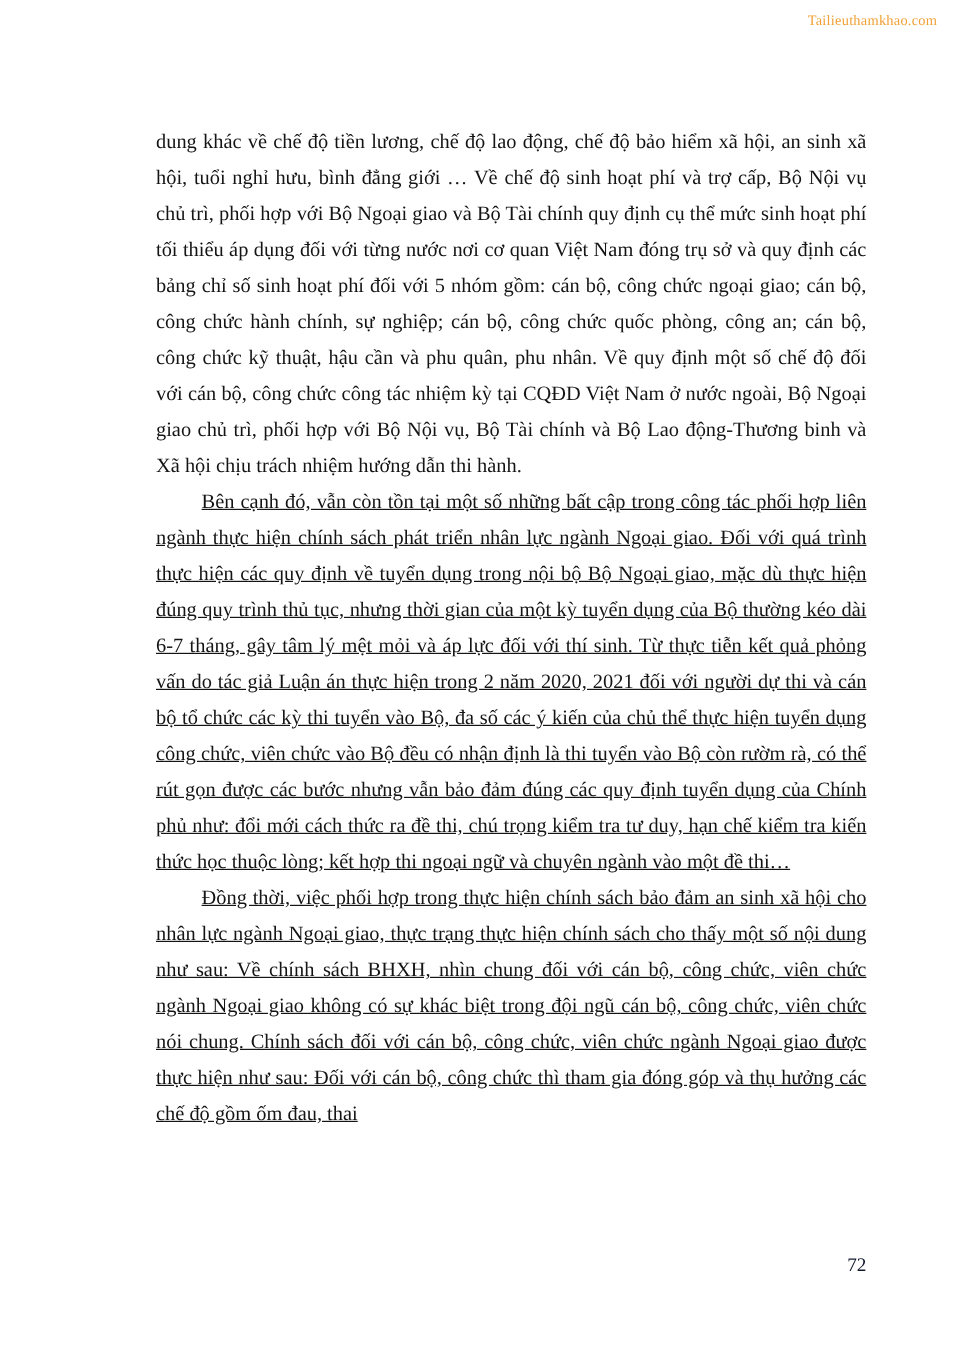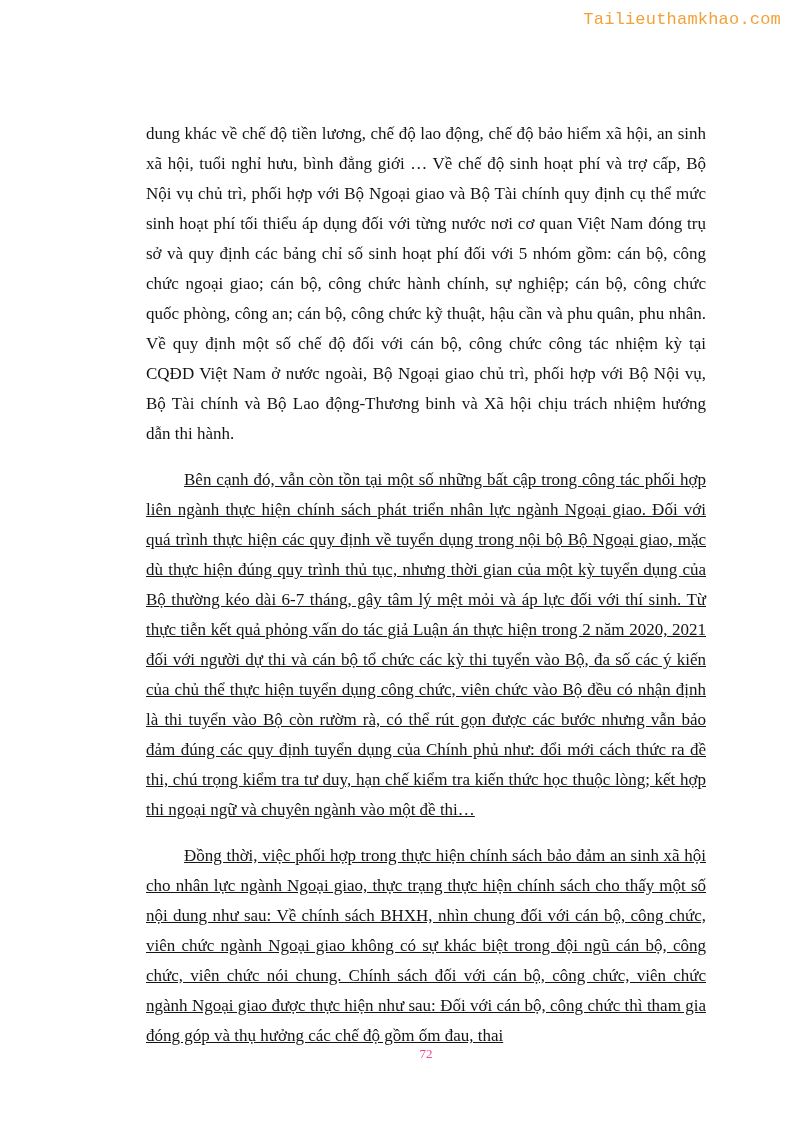--- a/index.html
+++ b/index.html
@@ -9,45 +9,45 @@
       position: relative;
       background: #ffffff;
       font-family: "Liberation Serif", serif;
       color: #141414;
       overflow: hidden;
     }
     .watermark {
       position: absolute;
       top: 10px;
       right: 13px;
-      font-family: Liberation Mono, monospace;
-      font-size: 17px;
+      font-family: Liberation Serif, serif;
+      font-size: 12px;
       color: #F2A138;
       letter-spacing: 0.2px;
     }
     .content {
       position: absolute;
       left: 130px;
       top: 103px;
       width: 592px;
       font-size: 17px;
       line-height: 30px;
       text-align: justify;
       text-justify: inter-word;
     }
-    .content p { margin: 16px; }
+    .content p { margin: 0; }
     .content p.indented { text-indent: 38px; text-decoration: underline; }
     .page-number {
       position: absolute;
       left: 130px;
       top: 1046px;
       width: 592px;
-      text-align: center;
-      font-size: 13px;
-      color: #ec4899;
+      text-align: right;
+      font-size: 16px;
+      color: #0f172a;
     }
   </style>
 </head>
 <body>
 
 <div class="watermark">Tailieuthamkhao.com</div>
 
 <div class="content">
   <p>dung khác về chế độ tiền lương, chế độ lao động, chế độ bảo hiểm xã hội, an sinh xã hội, tuổi nghỉ hưu, bình đẳng giới … Về chế độ sinh hoạt phí và trợ cấp, Bộ Nội vụ chủ trì, phối hợp với Bộ Ngoại giao và Bộ Tài chính quy định cụ thể mức sinh hoạt phí tối thiểu áp dụng đối với từng nước nơi cơ quan Việt Nam đóng trụ sở và quy định các bảng chỉ số sinh hoạt phí đối với 5 nhóm gồm: cán bộ, công chức ngoại giao; cán bộ, công chức hành chính, sự nghiệp; cán bộ, công chức quốc phòng, công an; cán bộ, công chức kỹ thuật, hậu cần và phu quân, phu nhân. Về quy định một số chế độ đối với cán bộ, công chức công tác nhiệm kỳ tại CQĐD Việt Nam ở nước ngoài, Bộ Ngoại giao chủ trì, phối hợp với Bộ Nội vụ, Bộ Tài chính và Bộ Lao động-Thương binh và Xã hội chịu trách nhiệm hướng dẫn thi hành.</p>
   <p class="indented">Bên cạnh đó, vẫn còn tồn tại một số những bất cập trong công tác phối hợp liên ngành thực hiện chính sách phát triển nhân lực ngành Ngoại giao. Đối với quá trình thực hiện các quy định về tuyển dụng trong nội bộ Bộ Ngoại giao, mặc dù thực hiện đúng quy trình thủ tục, nhưng thời gian của một kỳ tuyển dụng của Bộ thường kéo dài 6-7 tháng, gây tâm lý mệt mỏi và áp lực đối với thí sinh. Từ thực tiễn kết quả phỏng vấn do tác giả Luận án thực hiện trong 2 năm 2020, 2021 đối với người dự thi và cán bộ tổ chức các kỳ thi tuyển vào Bộ, đa số các ý kiến của chủ thể thực hiện tuyển dụng công chức, viên chức vào Bộ đều có nhận định là thi tuyển vào Bộ còn rườm rà, có thể rút gọn được các bước nhưng vẫn bảo đảm đúng các quy định tuyển dụng của Chính phủ như: đổi mới cách thức ra đề thi, chú trọng kiểm tra tư duy, hạn chế kiểm tra kiến thức học thuộc lòng; kết hợp thi ngoại ngữ và chuyên ngành vào một đề thi…</p>

